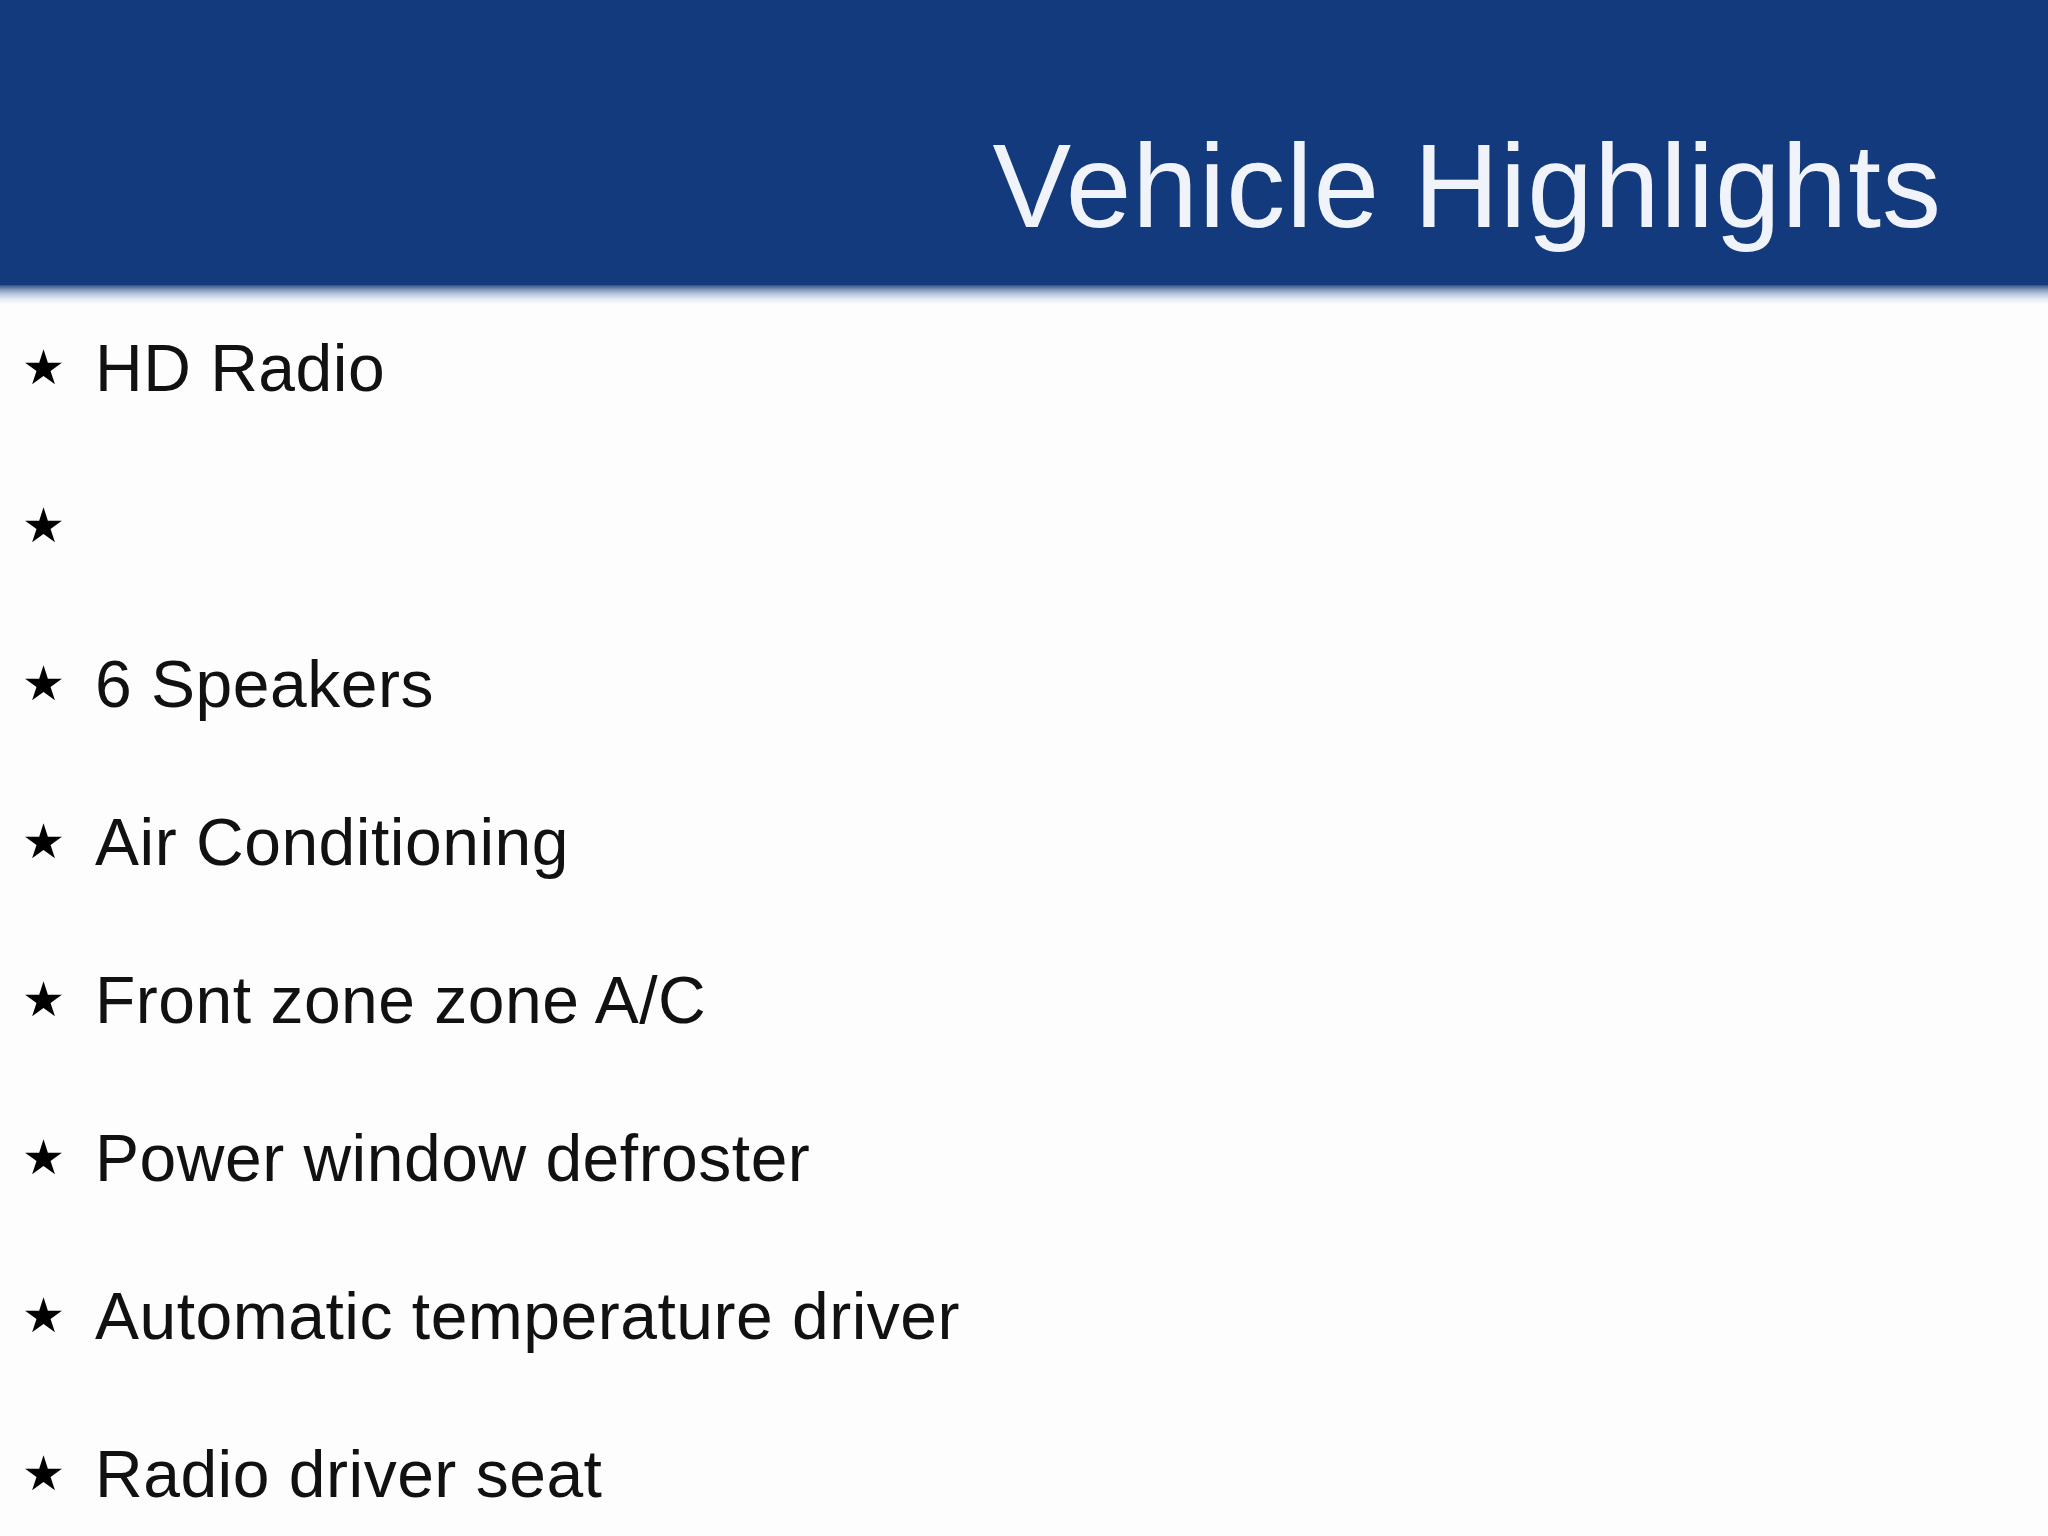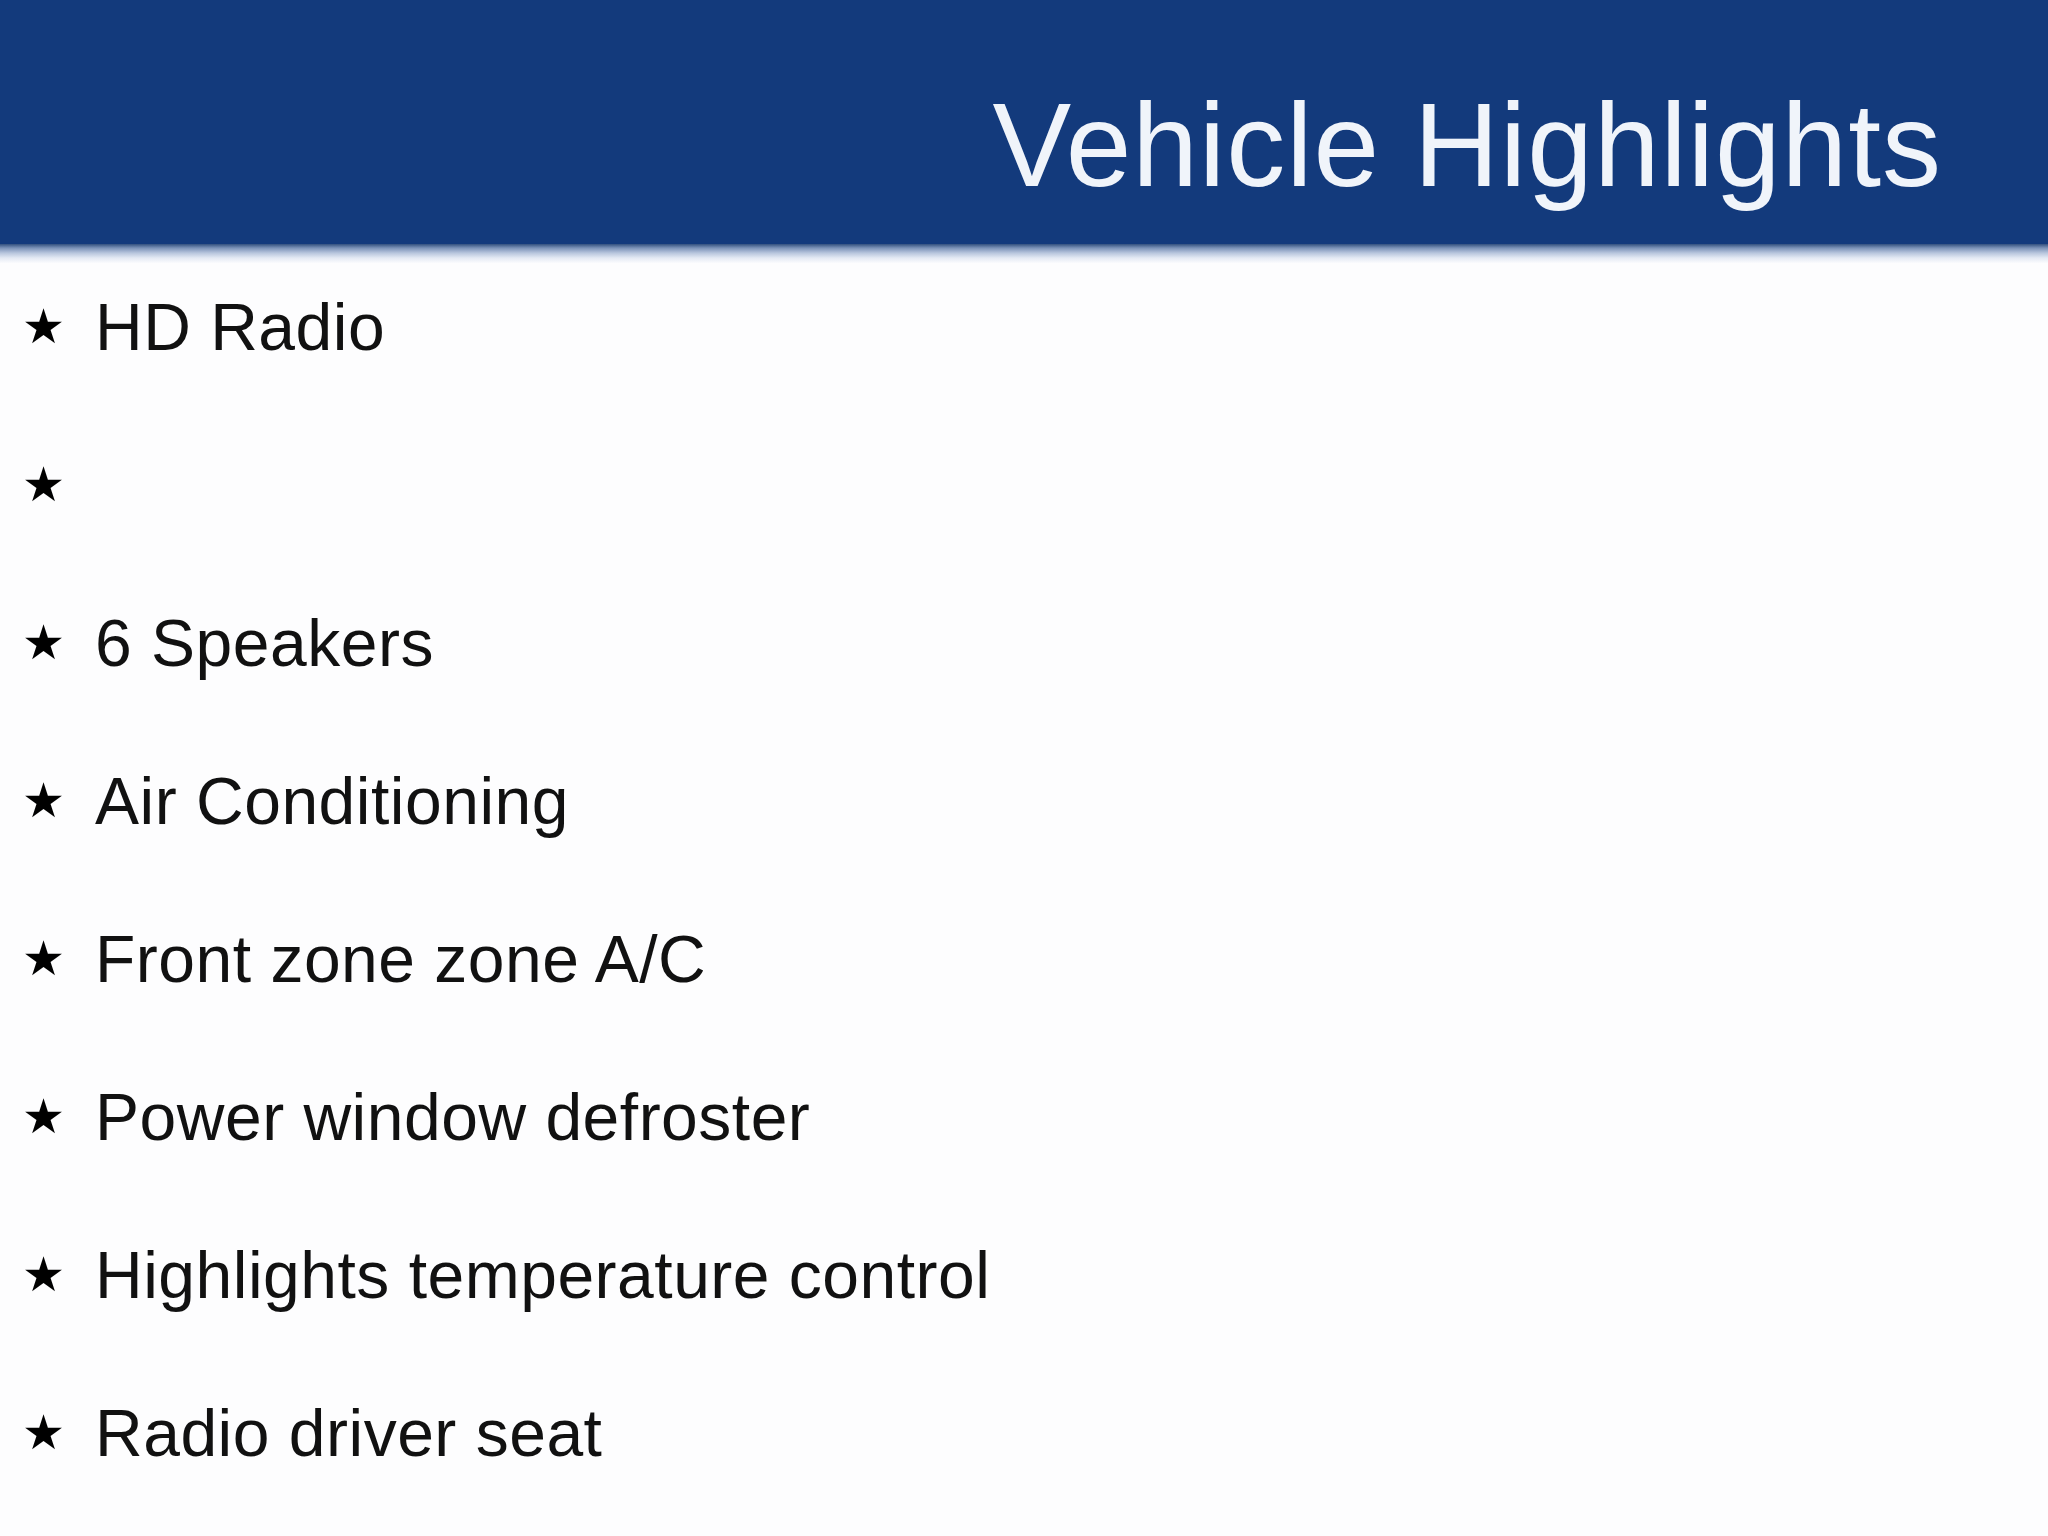--- a/index.html
+++ b/index.html
@@ -13,21 +13,21 @@
     font-family: "Liberation Sans", sans-serif;
     overflow: hidden;
     position: relative;
   }
   .slide {
     width: 2048px;
     height: 1536px;
     background: #fdfdfe;
   }
   .banner {
-    height: 244px;
+    height: 285px;
     background: #133a7c;
     box-sizing: border-box;
     display: flex;
     align-items: flex-end;
     justify-content: flex-end;
     padding: 0 106px 40px 0;
   }
   .banner h1 {
     margin: 0;
     font-size: 118px;
@@ -101,21 +101,21 @@
     <li>
       <span class="star">★</span>
       <span class="label">Front zone zone A/C</span>
     </li>
     <li>
       <span class="star">★</span>
       <span class="label">Power window defroster</span>
     </li>
     <li>
       <span class="star">★</span>
-      <span class="label">Highlights temperature control</span>
+      <span class="label">Automatic temperature driver</span>
     </li>
     <li>
       <span class="star">★</span>
       <span class="label">Radio driver seat</span>
     </li>
   </ul>
 
 </div>
 
 </body></html>

